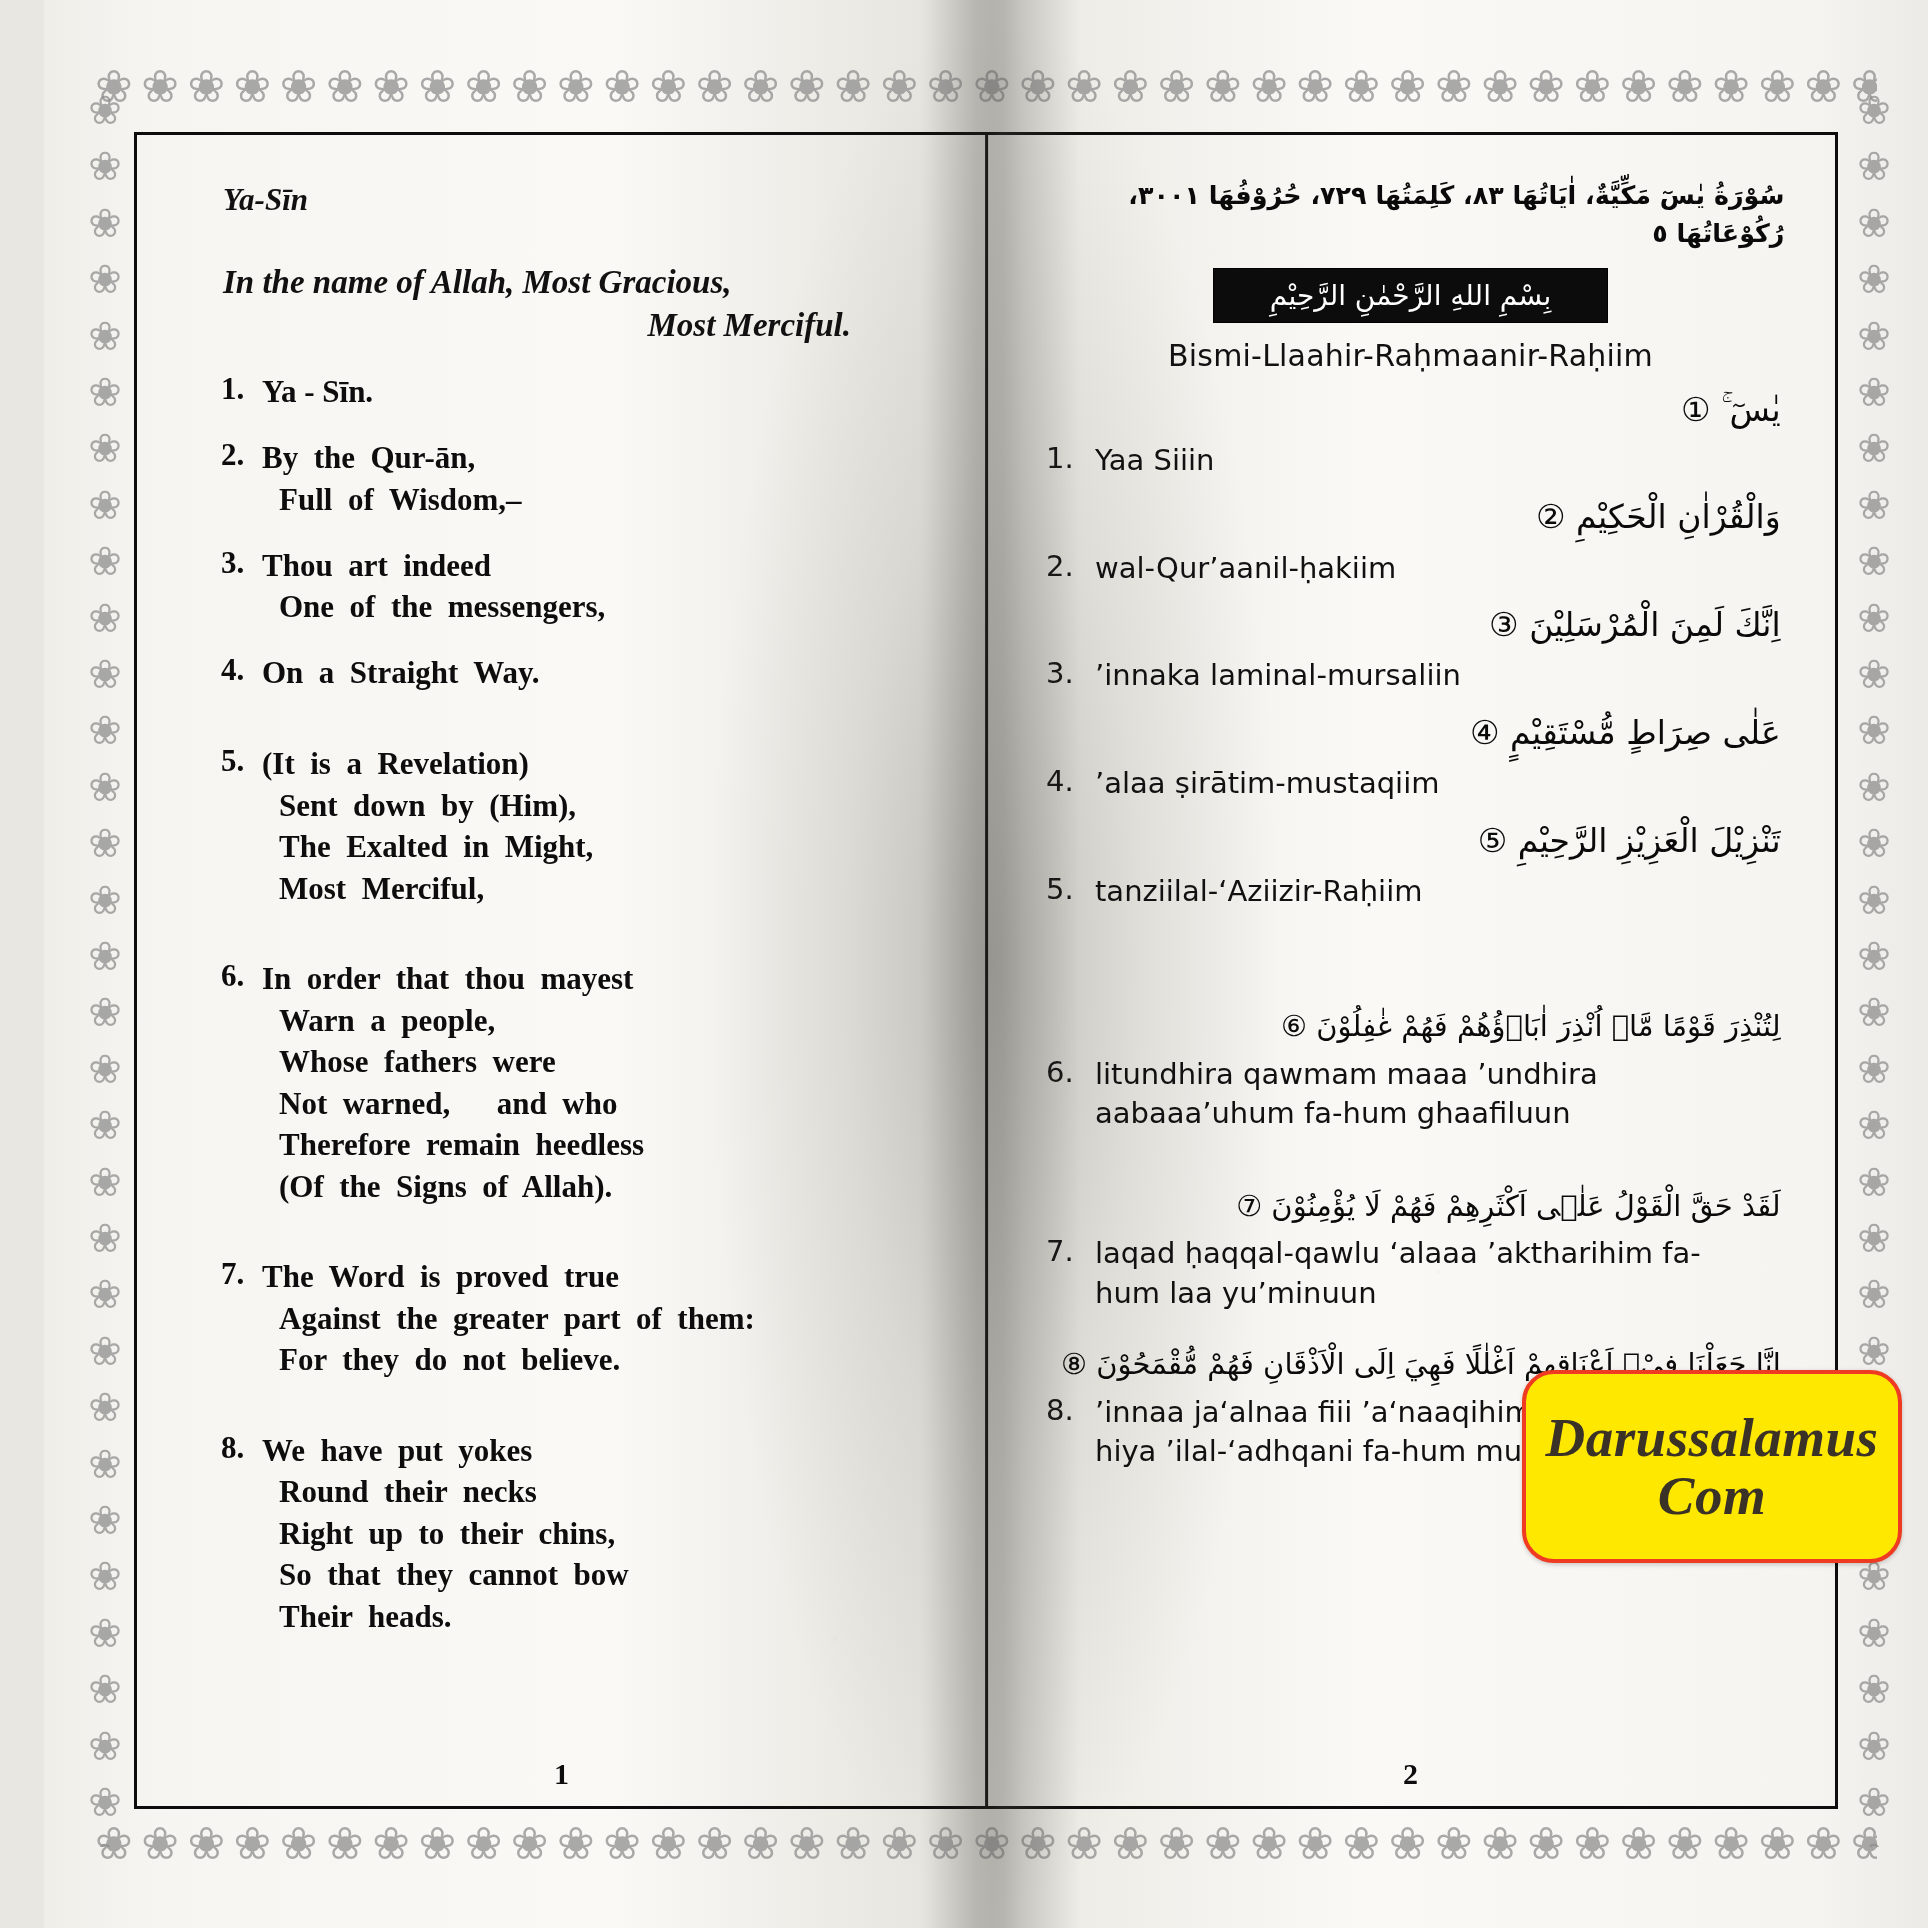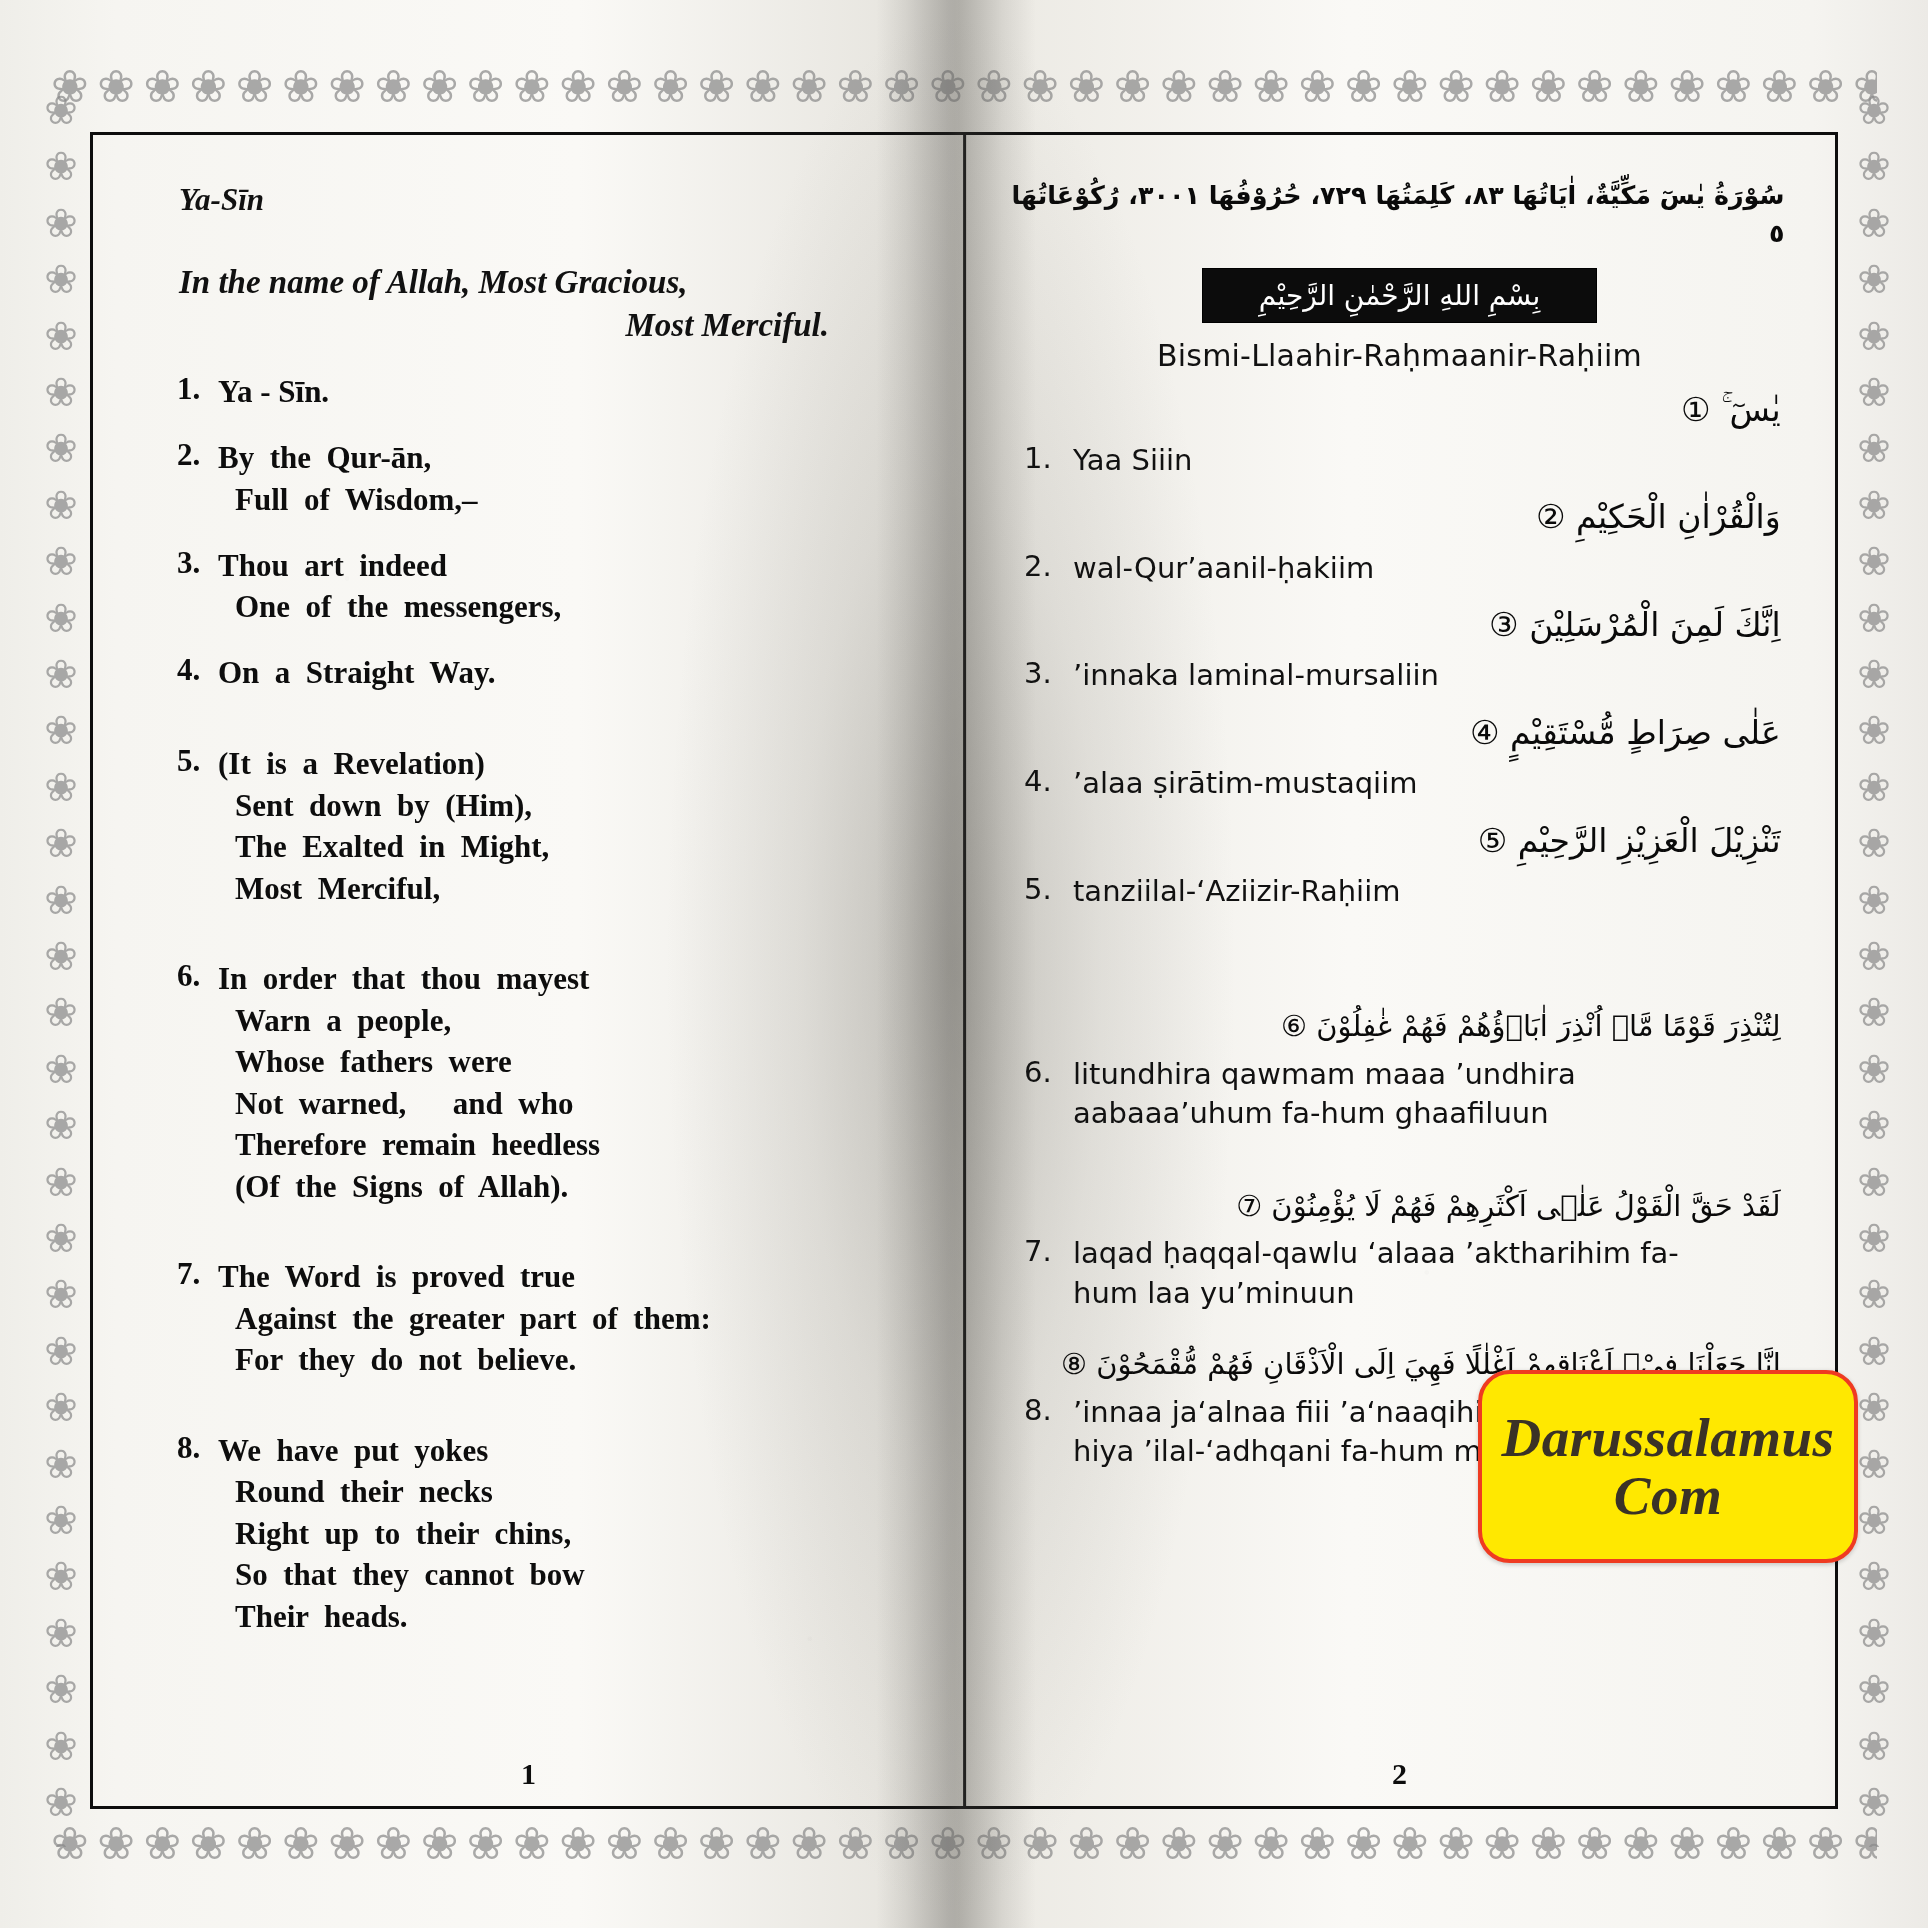--- a/index.html
+++ b/index.html
@@ -11,20 +11,21 @@
     overflow:hidden;
     position:relative;
   }
 
   
   #spread {
     position:absolute; inset:0;
     background:
       radial-gradient(ellipse 395px 1318px at 951px 964px, rgba(120,118,112,.38) 0%, rgba(150,148,142,.18) 38%, rgba(255,255,255,0) 72%),
       linear-gradient(90deg,#efeee9 0%, #f6f5f1 6%, #faf9f6 30%, #e7e5df 47%, #d8d6d0 49.5%, #eceae4 52%, #faf9f6 70%, #f5f4f0 94%, #eceae6 100%);
+    margin-left: 44px;
   }
   #spread::after{
     
     content:"";
     position:absolute; inset:0;
     background:
       radial-gradient(circle at 18% 30%, rgba(0,0,0,.016) 0 1.9px, transparent 2.8px),
       radial-gradient(circle at 74% 66%, rgba(0,0,0,.016) 0 1.9px, transparent 2.8px),
       radial-gradient(circle at 42% 85%, rgba(0,0,0,.014) 0 1.9px, transparent 2.8px);
     pointer-events:none;

